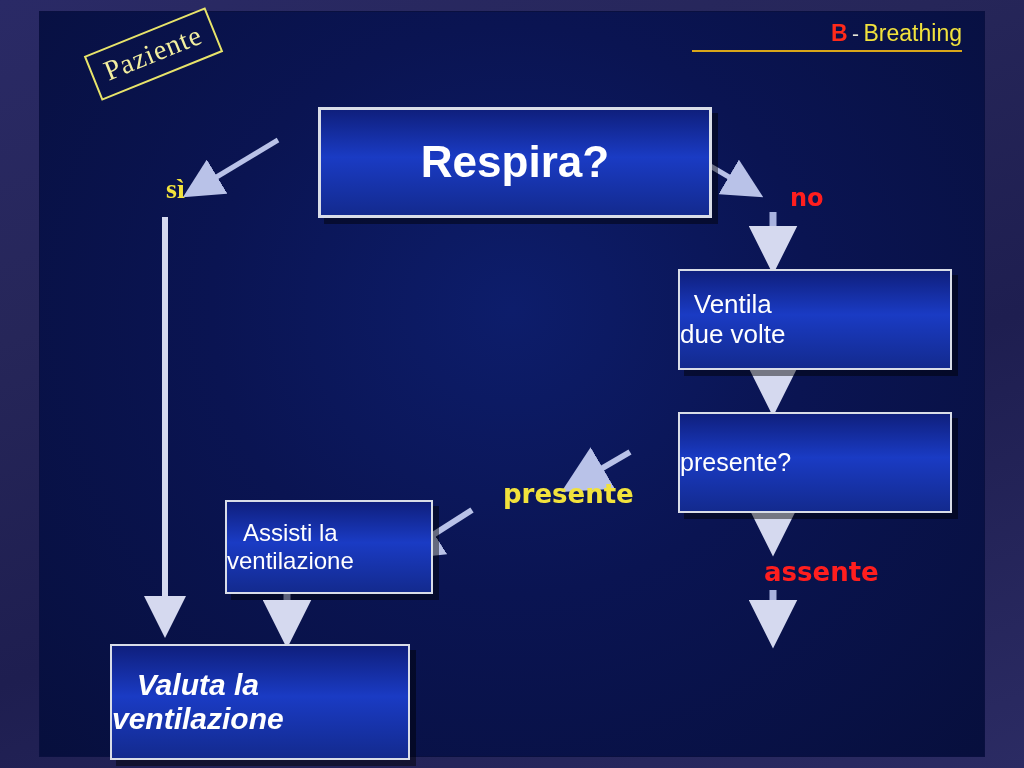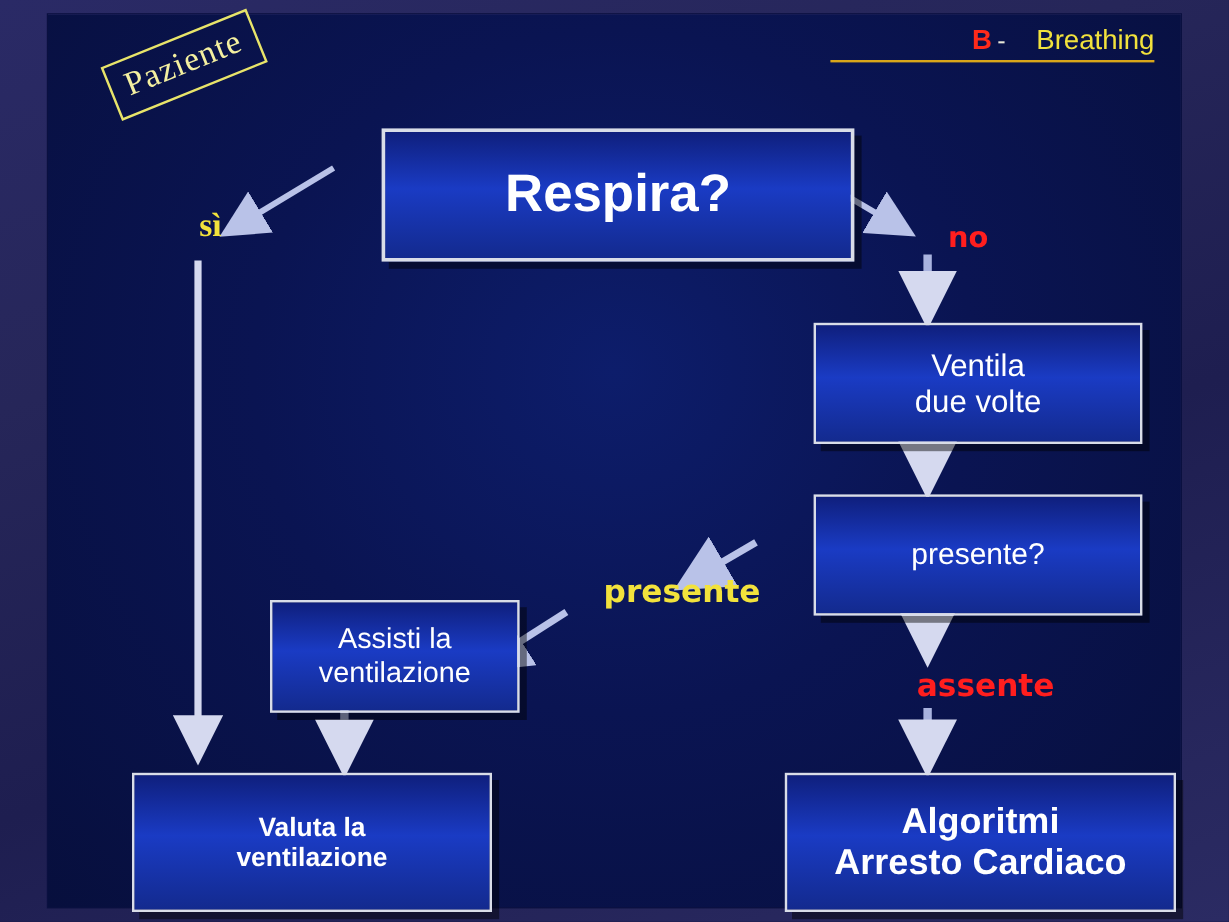--- a/index.html
+++ b/index.html
@@ -44,21 +44,20 @@
     font-weight: bold;
     font-size: 23px;
   }
   #header .dash {
     color: #e8e8d8;
     font-size: 21px;
   }
   #header .word {
     color: #f2e23c;
     font-size: 23px;
-    margin-left: 21px;
   }
   
   #paziente {
     position: absolute;
     left: 48px;
     top: 18px;
     transform: rotate(-22deg);
     border: 2px solid #e8e46a;
     color: #f4f0a0;
     font-size: 28px;
@@ -68,21 +67,21 @@
     font-family: "Liberation Serif", serif;
   }
   
   .box {
     position: absolute;
     border: 2px solid #d9dde8;
     background: linear-gradient(to bottom, #0f1f7d 0%, #1a3bc4 45%, #132a8e 100%);
     color: #ffffff;
     display: flex;
     align-items: center;
-    justify-content: center;
+    justify-content: flex-start;
     text-align: center;
     box-shadow: 6px 6px 0 rgba(0,0,0,0.45);
     line-height: 1.15;
   }
   .box span { display: block; width: 100%; }
   #box-respira {
     left: 278px; top: 95px; width: 388px; height: 105px;
     font-size: 44px; font-weight: bold;
     border-width: 3px;
   }
@@ -93,21 +92,21 @@
   #box-polso {
     left: 638px; top: 400px; width: 270px; height: 97px;
     font-size: 25px;
   }
   #box-assisti {
     left: 185px; top: 488px; width: 204px; height: 90px;
     font-size: 24px;
   }
   #box-valuta {
     left: 70px; top: 632px; width: 296px; height: 112px;
-    font-size: 22px; font-weight: bold;
+    font-size: 30px; font-weight: bold; font-style: italic;
   }
   #box-algoritmi {
     left: 614px; top: 632px; width: 322px; height: 112px;
     font-size: 30px; font-weight: bold;
   }
   
   .label {
     position: absolute;
     font-weight: bold;
     white-space: nowrap;
@@ -209,26 +208,20 @@
       </div>
     </div>
 
     <div class="box" id="box-valuta">
       <div>
         <span>Valuta la</span>
         <span>ventilazione</span>
       </div>
     </div>
 
-    <div class="box" id="box-algoritmi">
-      <div>
-        <span>Algoritmi</span>
-        <span>Arresto Cardiaco</span>
-      </div>
-    </div>
 
     <div class="label" id="label-si">sì</div>
     <div class="label" id="label-no">no</div>
     <div class="label" id="label-presente">presente</div>
     <div class="label" id="label-assente">assente</div>
 
   </div>
 </div>
 
 </body></html>

